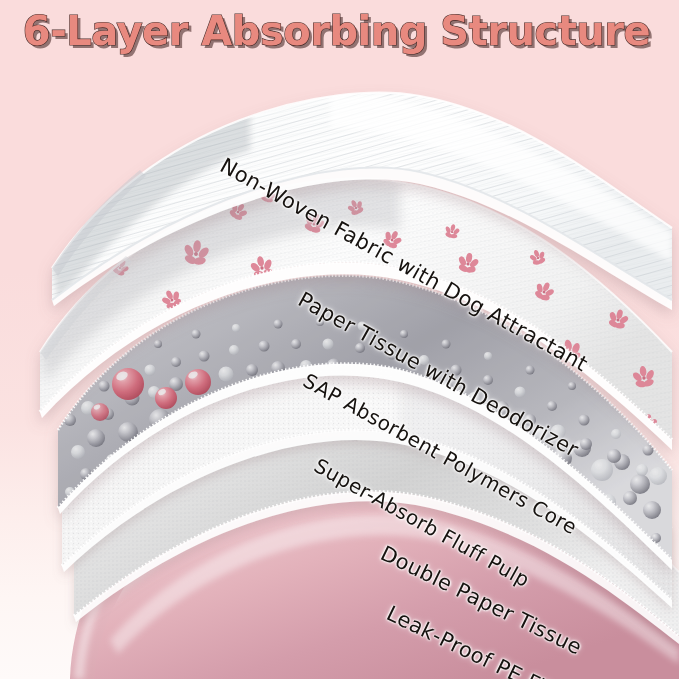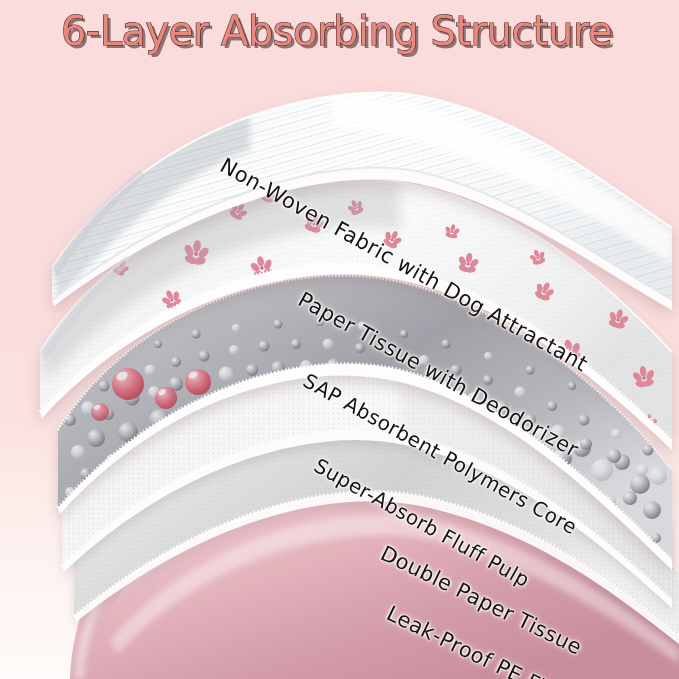--- a/index.html
+++ b/index.html
@@ -12,21 +12,21 @@
     position:relative;
     width:679px; height:679px;
     background:linear-gradient(180deg,#fadcdc 0%,#fadcdc 40%,#fbe2e1 62%,#fdeeec 76%,#fef6f4 88%,#fefaf9 100%);
     overflow:hidden;
   }
   
   #title {
     position:absolute; left:0; top:8px; width:673px;
     text-align:center;
     font-family:"DejaVu Sans", sans-serif;
-    font-weight:normal;
+    font-weight:bold;
     font-size:40px;
     letter-spacing:-0.5px;
     color:#e8897f;
     -webkit-text-stroke:1.2px #4a2f2c;
     paint-order:stroke fill;
     text-shadow:3px 3px 0 rgba(60,30,28,0.55);
     white-space:nowrap;
     z-index:60;
     user-select:none;
   }

